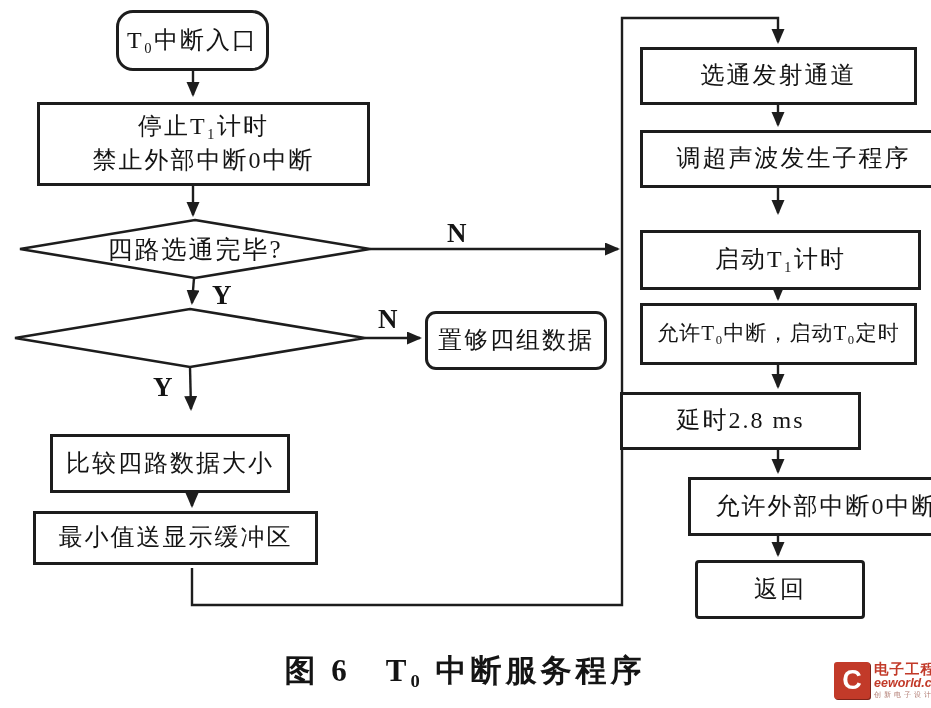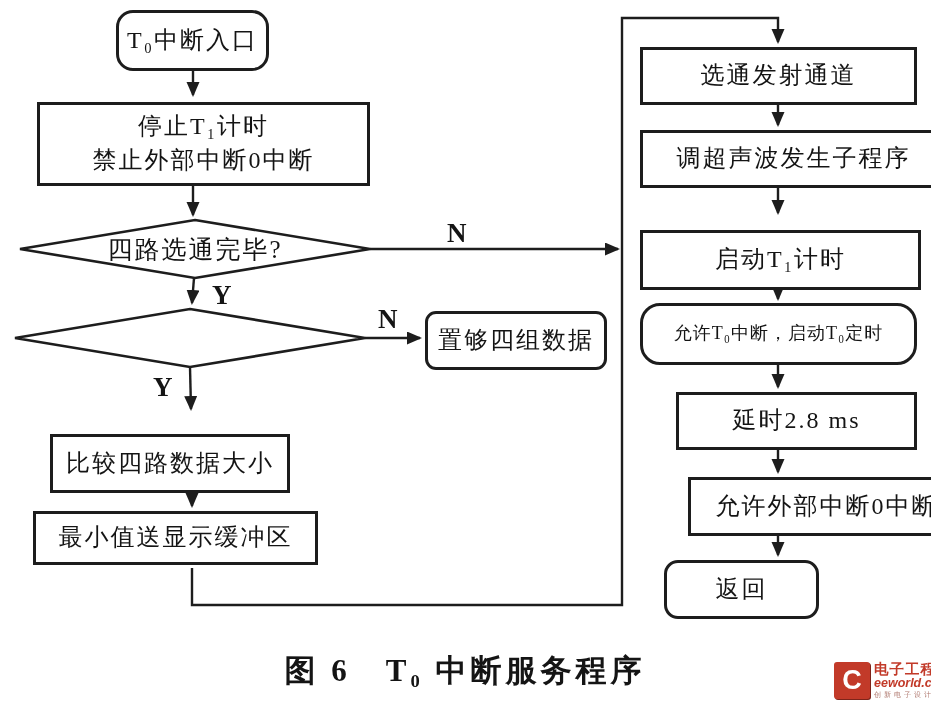--- a/index.html
+++ b/index.html
@@ -73,27 +73,27 @@
   <div class="node" style="left:50px;top:414px;width:240px;height:59px;margin-top:20px;">比较四路数据大小</div>
 
   <div class="node" style="left:33px;top:511px;width:285px;height:54px;">最小值送显示缓冲区</div>
 
   <div class="node" style="left:640px;top:47px;width:277px;height:58px;">选通发射通道</div>
 
   <div class="node" style="left:640px;top:130px;width:295px;height:58px;padding-left:12px;">调超声波发生子程序</div>
 
   <div class="node" style="left:640px;top:218px;width:281px;height:60px;margin-top:12px;">启动T₁计时</div>
 
-  <div class="node" style="left:640px;top:303px;width:277px;height:62px;font-size:18px;letter-spacing:1px;border-radius:20px;">允许T₀中断，启动T₀定时</div>
+  <div class="node" style="left:640px;top:303px;width:277px;height:62px;font-size:21px;letter-spacing:1px;">允许T₀中断，启动T₀定时</div>
 
-  <div class="node" style="left:676px;top:392px;width:241px;height:58px;">延时2.8 ms</div>
+  <div class="node" style="left:620px;top:392px;width:241px;height:58px;">延时2.8 ms</div>
 
   <div class="node" style="left:640px;top:477px;width:277px;height:59px;margin-left:48px;">允许外部中断0中断</div>
 
-  <div class="node rounded" style="left:664px;top:560px;width:155px;height:59px;border-radius:14px;">返回</div>
+  <div class="node rounded" style="left:695px;top:560px;width:170px;height:59px;border-radius:4px;">返回</div>
 
   <div class="branch" style="left:212px;top:280px;">Y</div>
   <div class="branch" style="left:153px;top:372px;">Y</div>
   <div class="branch" style="left:447px;top:218px;">N</div>
   <div class="branch" style="left:378px;top:304px;">N</div>
 
   <div class="caption">图 6　T₀ 中断服务程序</div>
 
   <div class="wm">
     <div class="wm-logo">C</div>

